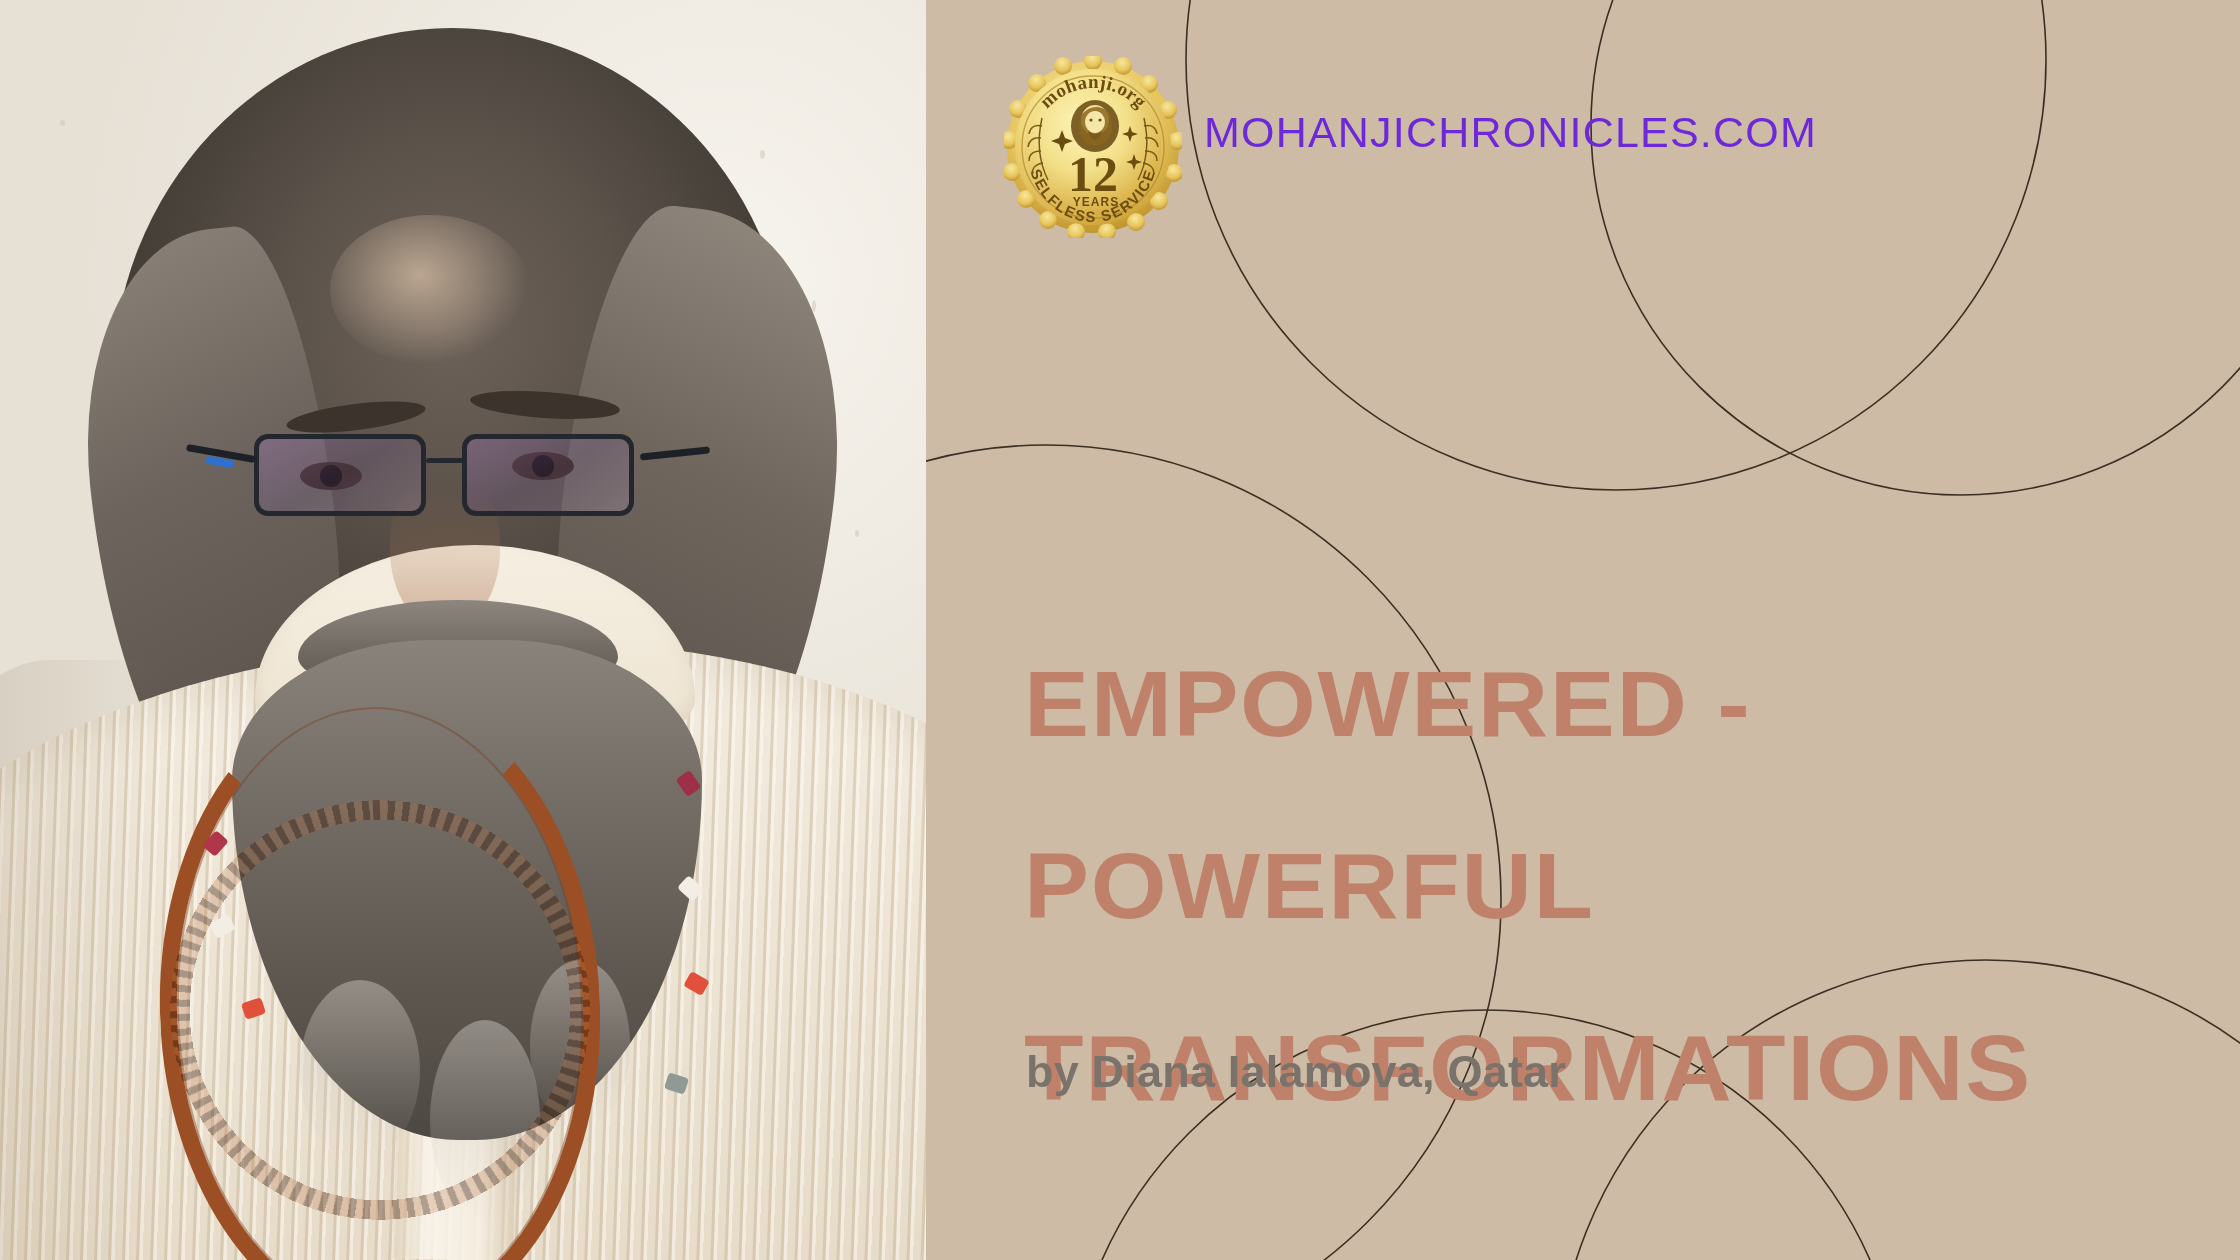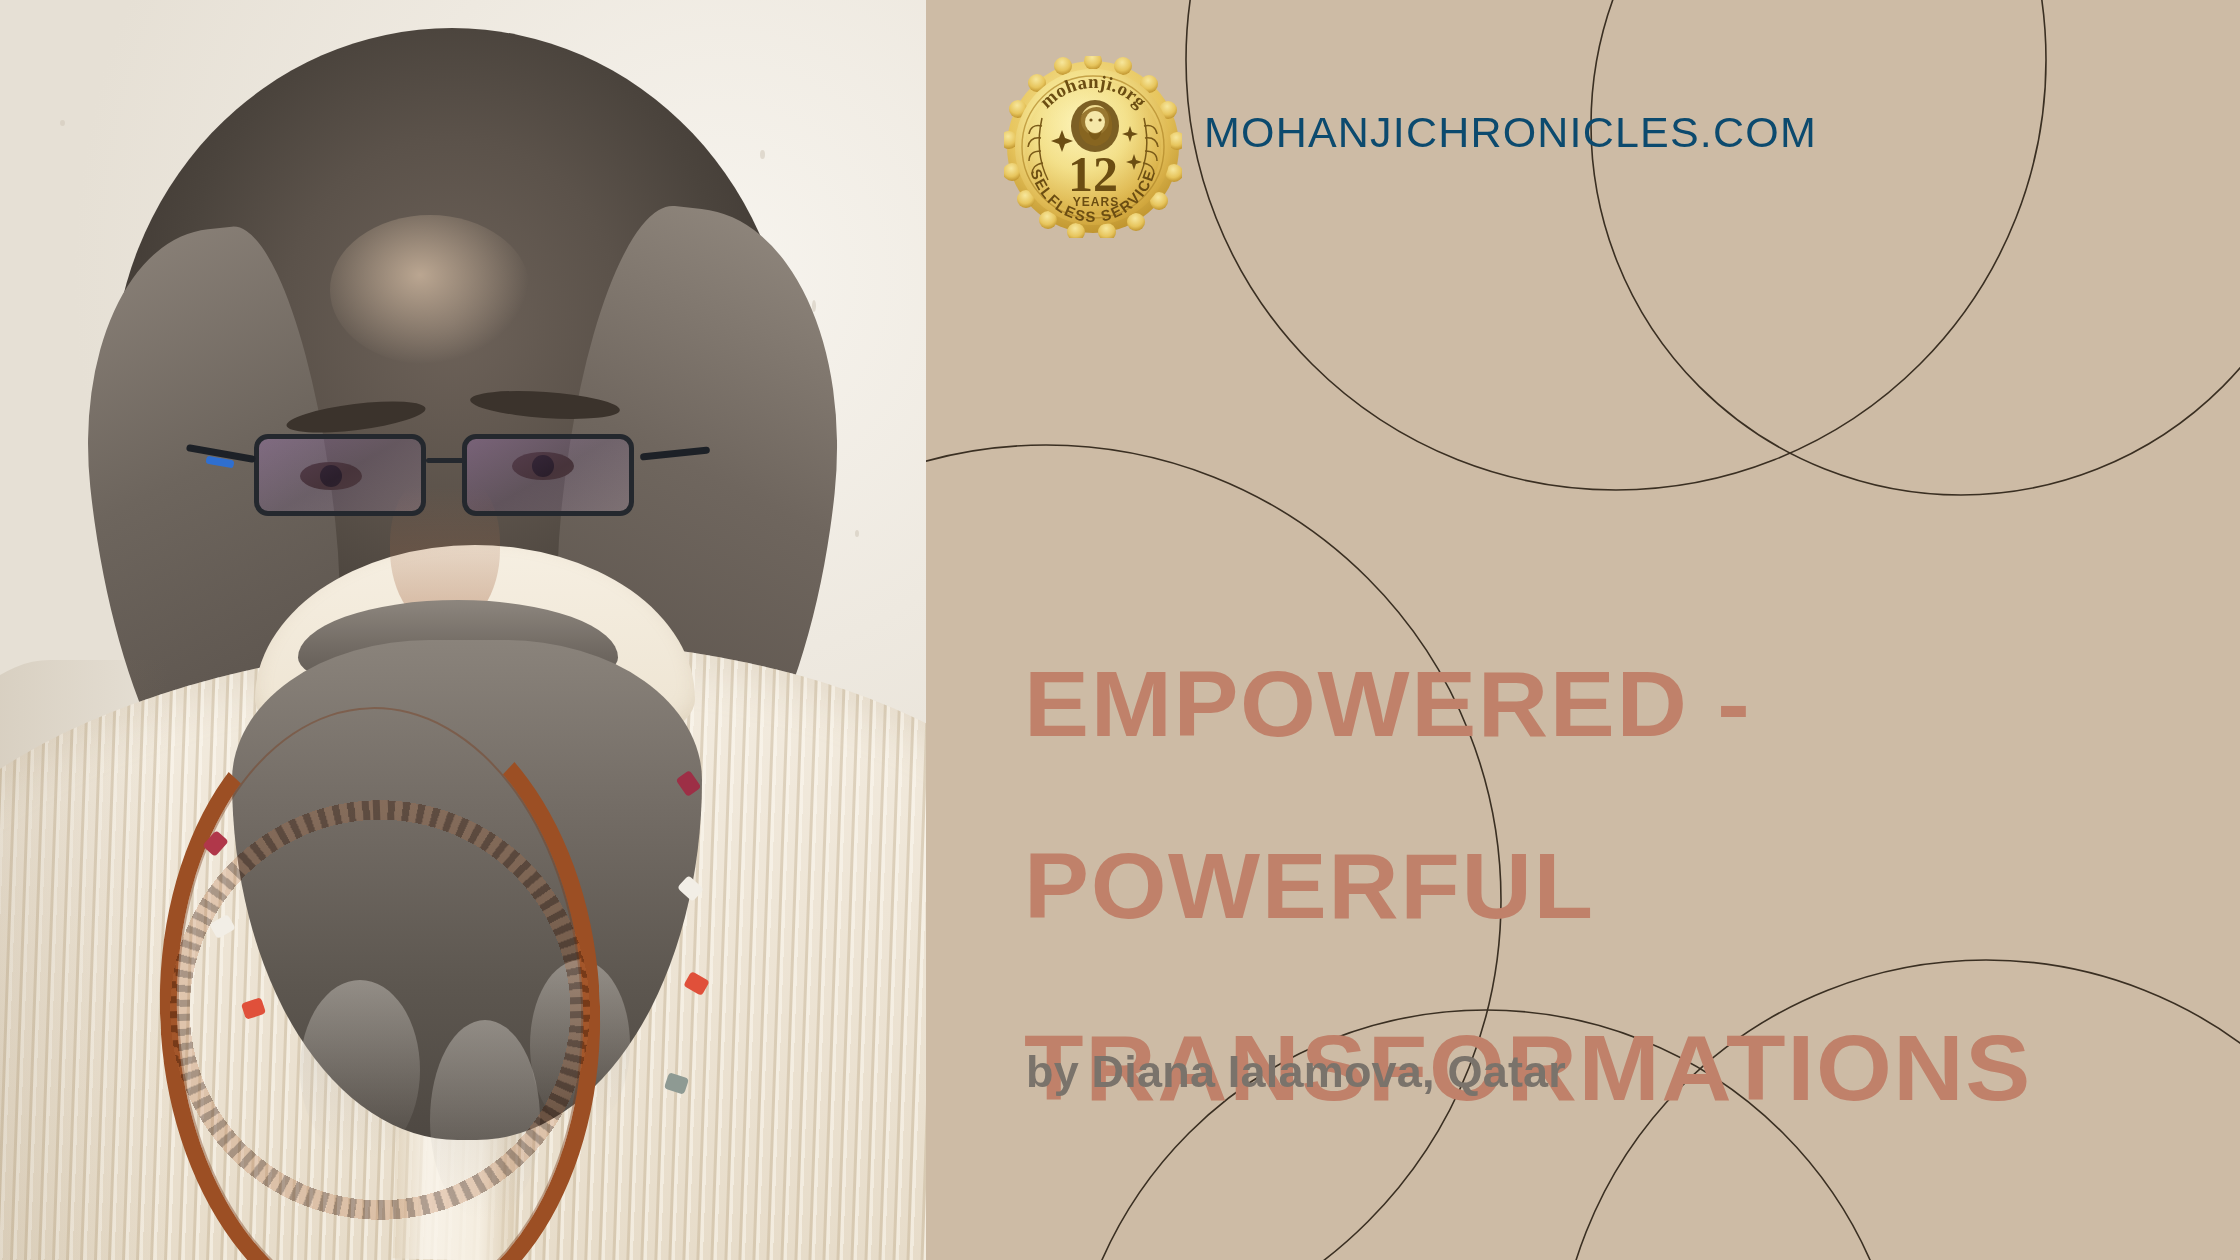--- a/index.html
+++ b/index.html
@@ -202,21 +202,21 @@
   #deco svg { display:block; width:100%; height:100%; }
 
   .badge {
     position:absolute; left:78px; top:56px; width:178px; height:182px;
   }
   .badge svg { display:block; width:100%; height:100%; }
 
   .site-url {
     position:absolute; left:278px; top:108px;
     font-size:43px; font-weight:400; letter-spacing:1.2px;
-    color:#0c4a6e; white-space:nowrap;
+    color:#6d28d9; white-space:nowrap;
     font-family:"Liberation Sans", sans-serif;
   }
 
   .series-label {
     position:absolute; left:100px; top:463px;
     font-size:42px; font-weight:bold; letter-spacing:1.8px;
     color:#40382f; white-space:nowrap;
   }
 
   .title {

